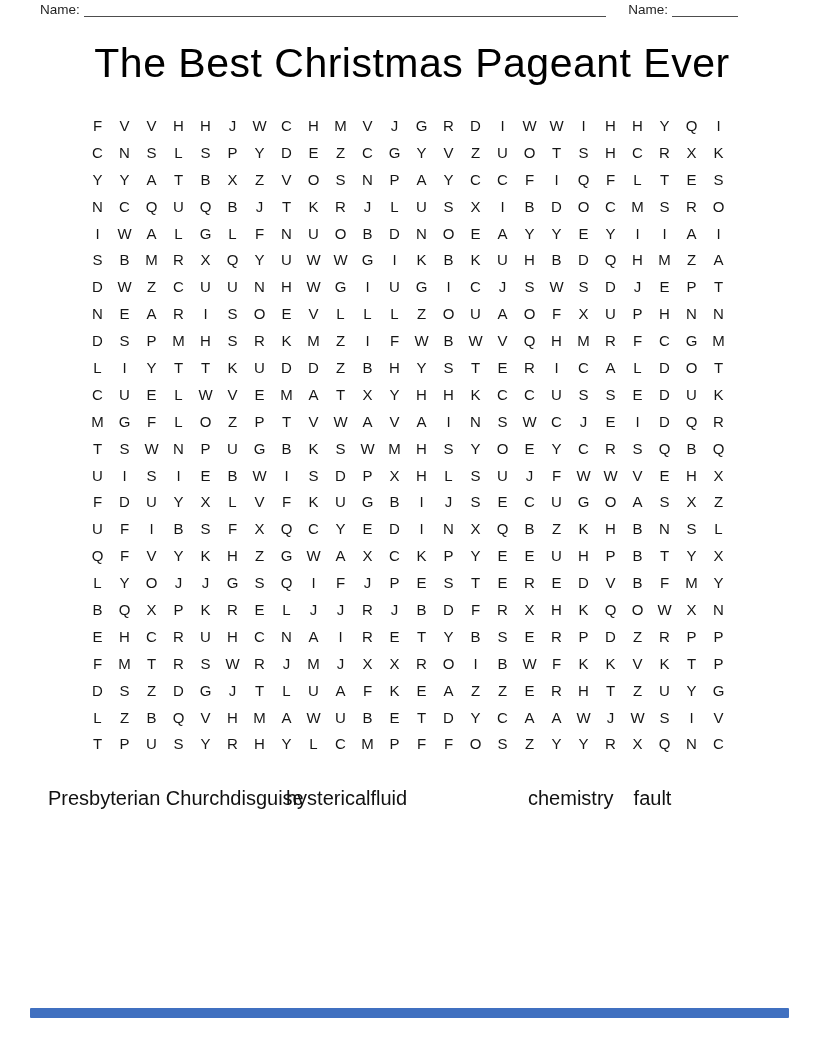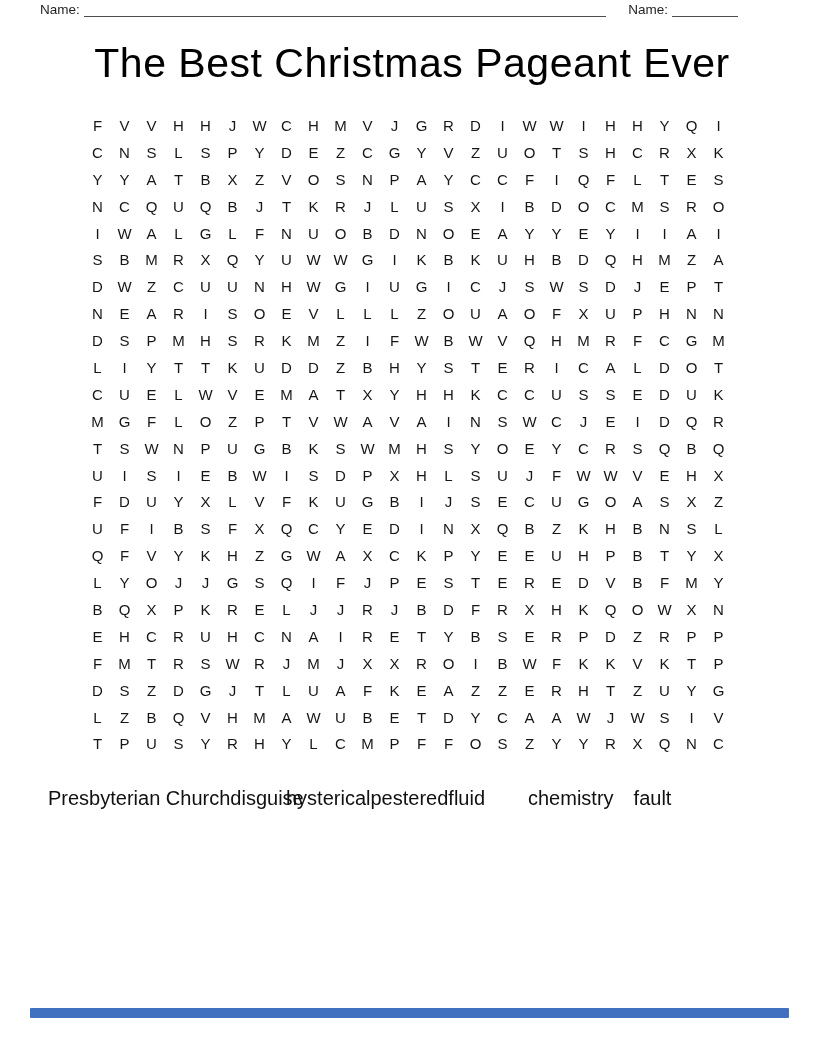--- a/index.html
+++ b/index.html
@@ -653,21 +653,20 @@
       <span class="cell">C</span>
     </div>
 
   <div class="words" id="wordbank">
       <div class="wcol wcol-0">
         <div class="word">Presbyterian Church</div>
         <div class="word">disguise</div>
       </div>
       <div class="wcol wcol-1">
         <div class="word">hysterical</div>
-        <div class="word">pestered</div>
         <div class="word">fluid</div>
       </div>
       <div class="wcol wcol-2">
         <div class="word">chemistry</div>
         <div class="word">fault</div>
       </div>
     </div>
 
   <div class="footerbar" style="background: rgb(64, 112, 192);"></div>
 

